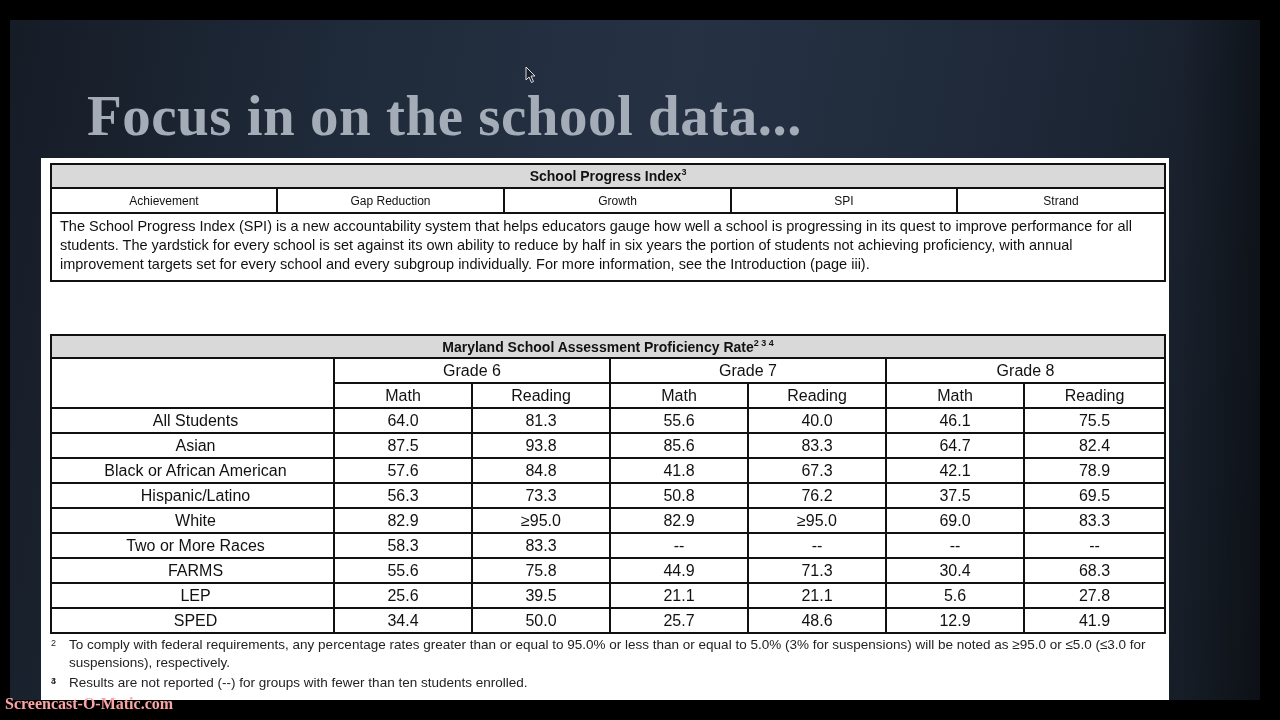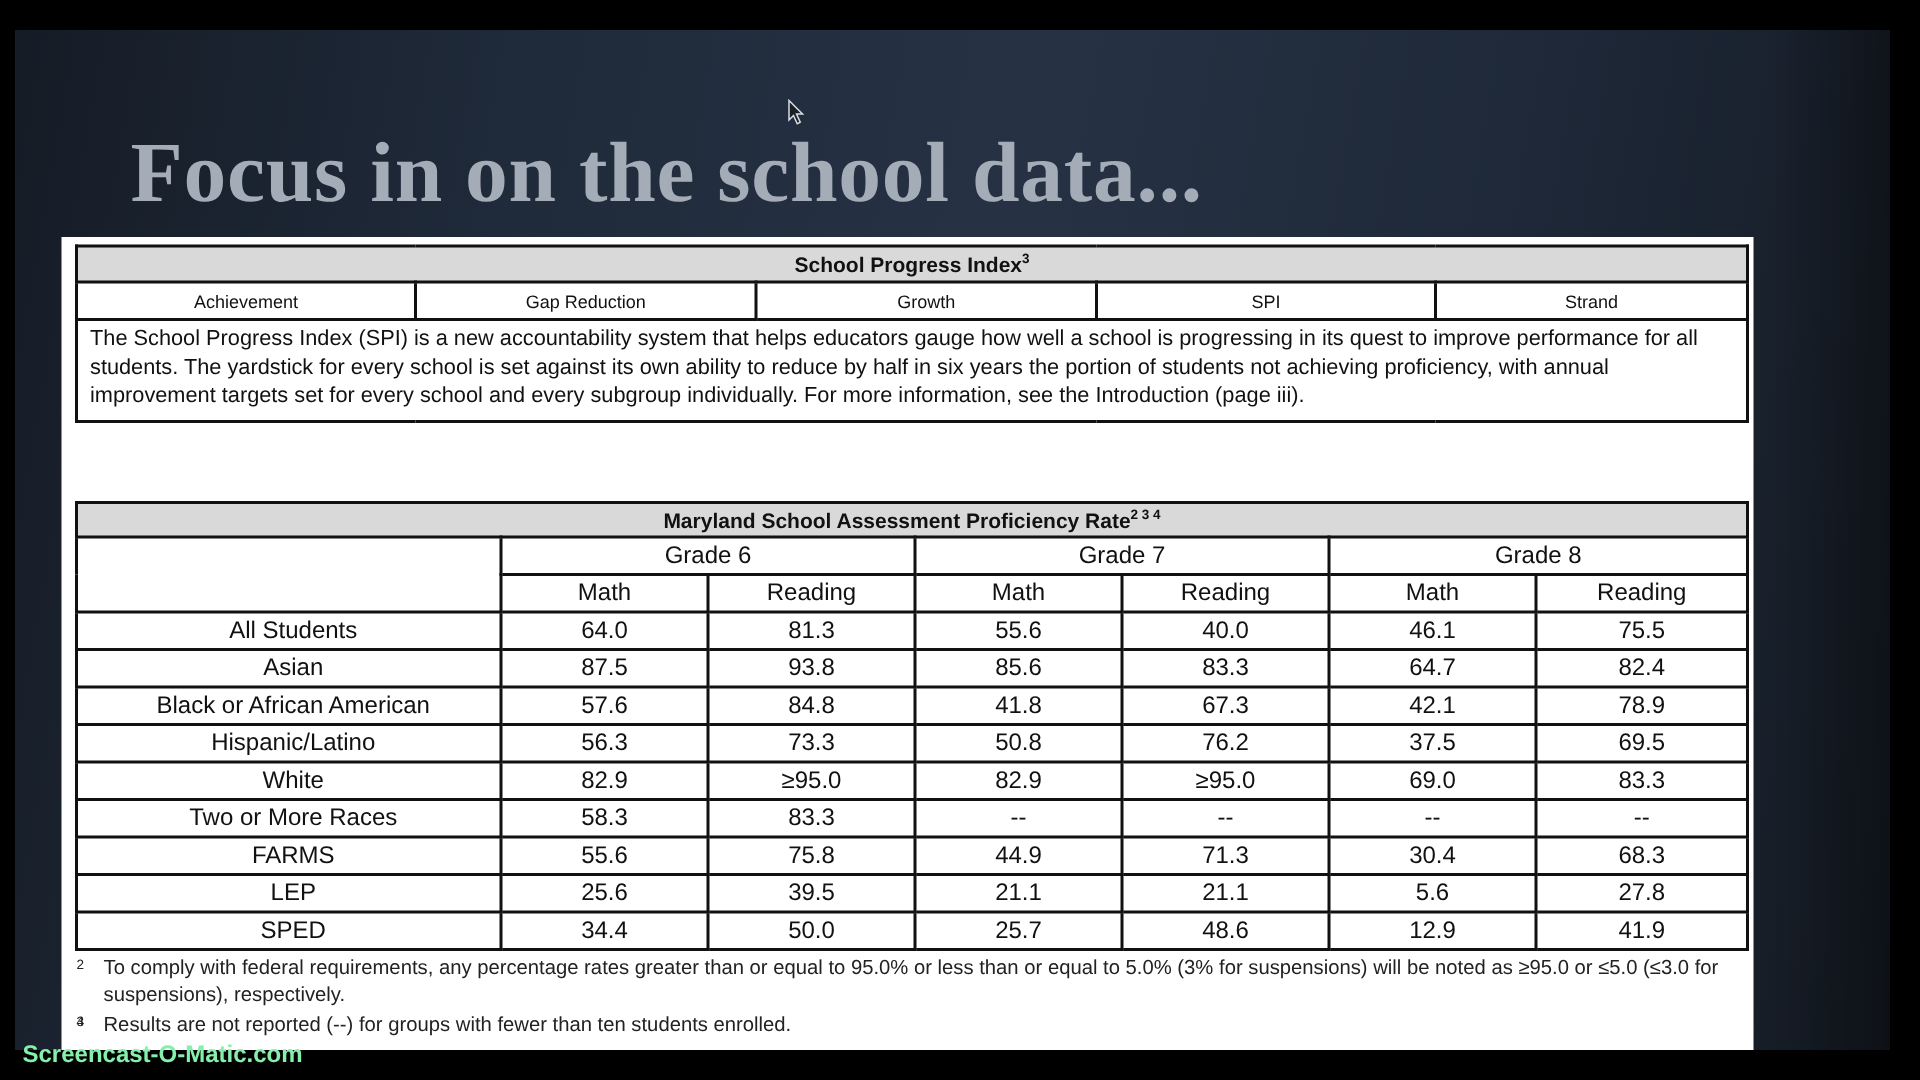--- a/index.html
+++ b/index.html
@@ -38,22 +38,22 @@
   .msa td { font-size: 16px; height: 23px; text-align: center; }
   .msa td.lbl { text-align: center; padding-left: 6px; }
   sup { font-size: 9px; vertical-align: top; position: relative; top: -1px; }
   .notes { position: absolute; left: 10px; top: 478px; width: 1100px; font-size: 13.5px; color: #222; line-height: 18px; }
   .note { position: relative; padding-left: 18px; margin-bottom: 2px; }
   .note .mk { position: absolute; left: 0; top: -2px; font-size: 9px; }
   .watermark {
     position: absolute; left: 0; top: 700px; width: 1280px; height: 20px; background: #000;
   }
   .watermark-text {
-    position: absolute; left: 15px; top: 695px;
-    font-family: Liberation Sans, sans-serif; font-weight: bold; font-size: 16px; color: #86efac;
+    position: absolute; left: 5px; top: 695px;
+    font-family: Liberation Serif, serif; font-weight: bold; font-size: 16px; color: #fca5a5;
   }
 </style>
 </head>
 <body>
 
 <div class="slide"></div>
 
 <div class="title">Focus in on the school data...</div>
 
 <svg class="cursor" viewBox="0 0 12 18">

